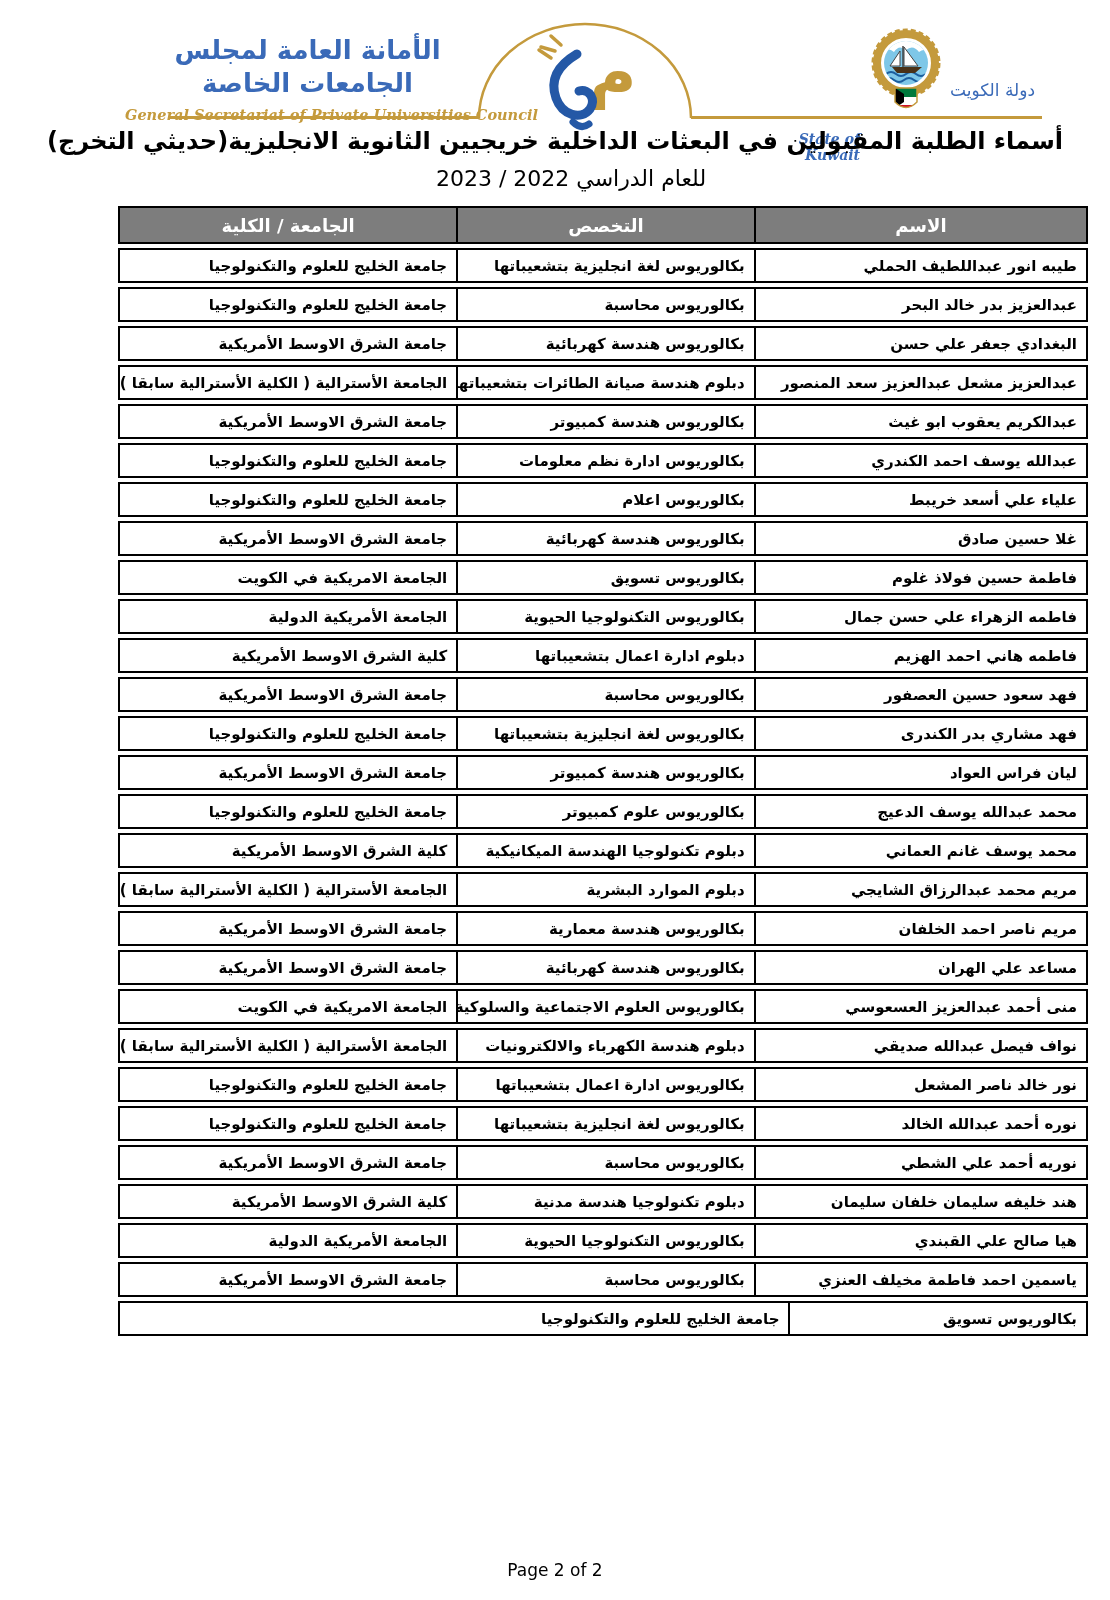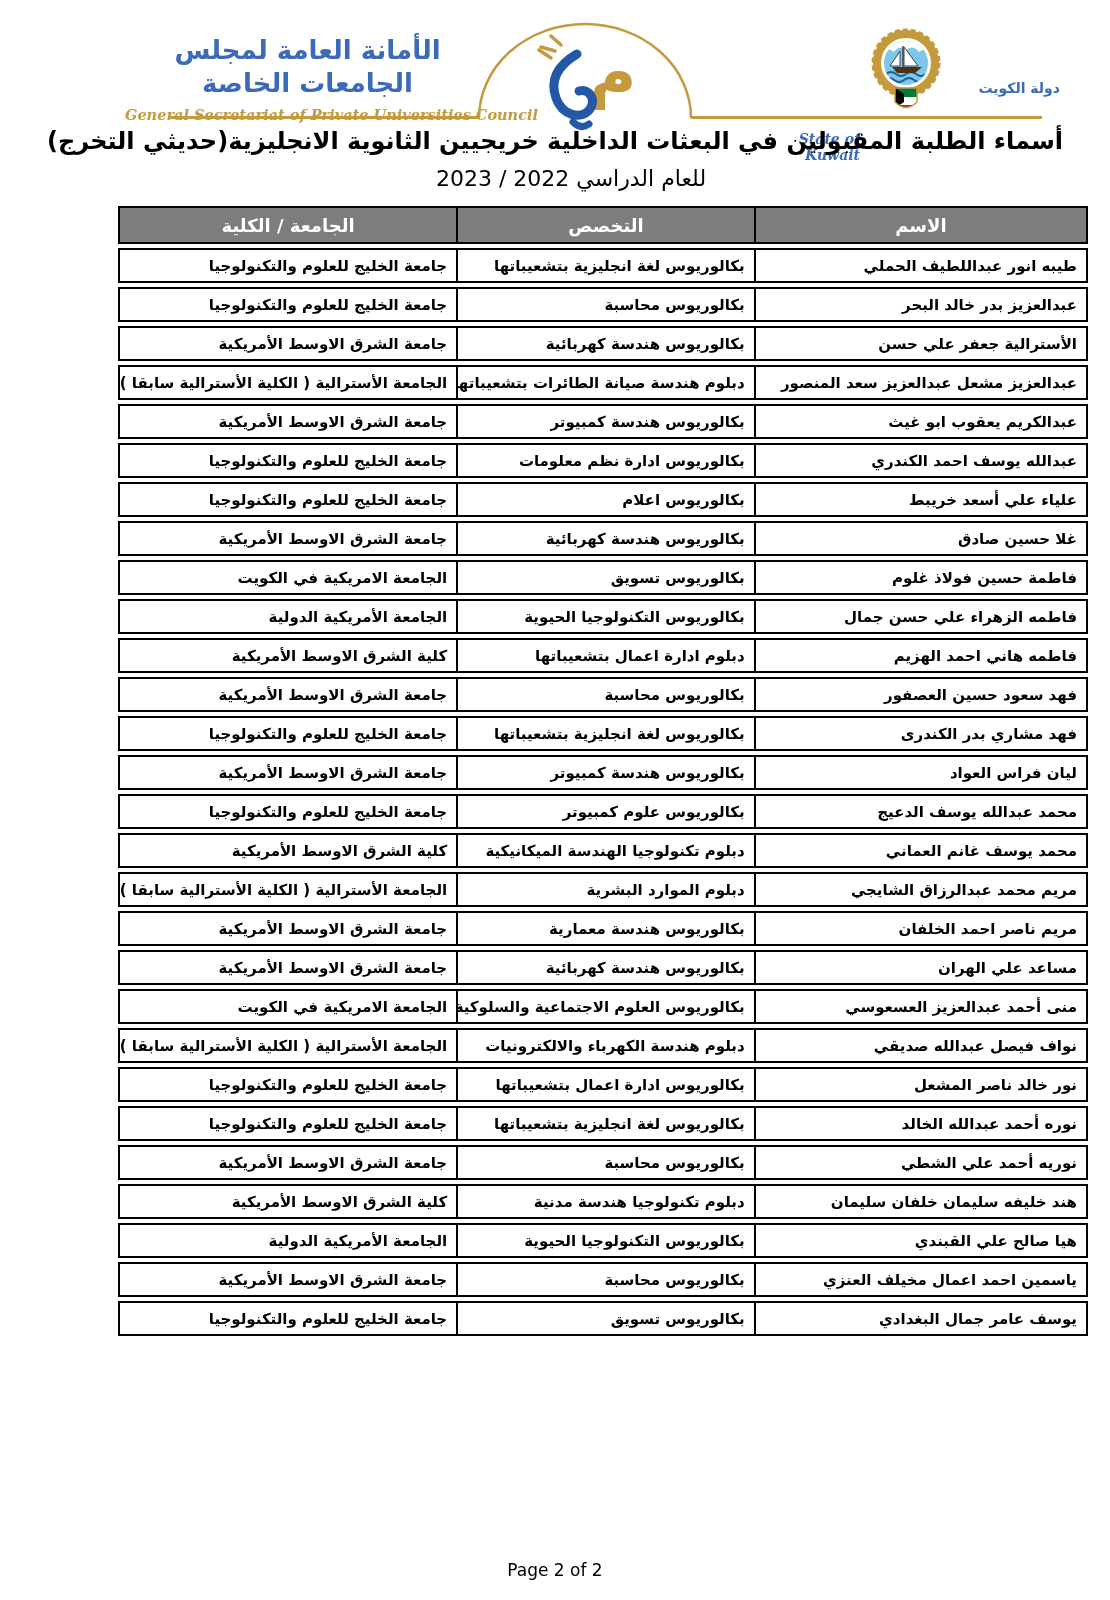--- a/index.html
+++ b/index.html
@@ -41,22 +41,22 @@
   .gold-line.right { left: 691px; width: 351px; }
 
   .emblem { position: absolute; left: 858px; top: 26px; }
   .state-en {
     position: absolute; left: 770px; top: 84px; width: 90px;
     font-family: "DejaVu Serif", serif; font-style: italic; font-weight: bold;
     font-size: 14px; color: var(--blue); text-align: right; margin-top: 47px;
   }
   .state-ar {
     position: absolute; left: 950px; top: 80px; width: 110px;
-    font-size: 14px; font-weight: bold; color: var(--blue);
-    direction: rtl; text-align: right;
+    font-size: 17px; font-weight: normal; color: var(--blue);
+    direction: rtl; text-align: left;
   }
 
   
   .doc-title {
     position: absolute; top: 127px; left: 0; width: 100%;
     text-align: center; direction: rtl;
     font-size: 24px; font-weight: bold; color: #000;
   }
   .doc-subtitle {
     position: absolute; top: 166px; left: 16px; width: 100%;
@@ -157,21 +157,21 @@
       <div class="cell cell-univ">جامعة الخليج للعلوم والتكنولوجيا</div>
     </div>
 
     <div class="trow">
       <div class="cell cell-name">عبدالعزيز بدر خالد البحر</div>
       <div class="cell cell-major">بكالوريوس محاسبة</div>
       <div class="cell cell-univ">جامعة الخليج للعلوم والتكنولوجيا</div>
     </div>
 
     <div class="trow">
-      <div class="cell cell-name">الأسترالية جعفر علي حسن</div>
+      <div class="cell cell-name">البغدادي جعفر علي حسن</div>
       <div class="cell cell-major">بكالوريوس هندسة كهربائية</div>
       <div class="cell cell-univ">جامعة الشرق الاوسط الأمريكية</div>
     </div>
 
     <div class="trow">
       <div class="cell cell-name">عبدالعزيز مشعل عبدالعزيز سعد المنصور</div>
       <div class="cell cell-major">دبلوم هندسة صيانة الطائرات بتشعيباتها</div>
       <div class="cell cell-univ">الجامعة الأسترالية ( الكلية الأسترالية سابقا )</div>
     </div>
 
@@ -301,27 +301,26 @@
       <div class="cell cell-univ">كلية الشرق الاوسط الأمريكية</div>
     </div>
 
     <div class="trow">
       <div class="cell cell-name">هيا صالح علي القبندي</div>
       <div class="cell cell-major">بكالوريوس التكنولوجيا الحيوية</div>
       <div class="cell cell-univ">الجامعة الأمريكية الدولية</div>
     </div>
 
     <div class="trow">
-      <div class="cell cell-name">ياسمين احمد اعمال مخيلف العنزي</div>
+      <div class="cell cell-name">ياسمين احمد فاطمة مخيلف العنزي</div>
       <div class="cell cell-major">بكالوريوس محاسبة</div>
       <div class="cell cell-univ">جامعة الشرق الاوسط الأمريكية</div>
     </div>
 
     <div class="trow">
-      <div class="cell cell-name">يوسف عامر جمال البغدادي</div>
       <div class="cell cell-major">بكالوريوس تسويق</div>
       <div class="cell cell-univ">جامعة الخليج للعلوم والتكنولوجيا</div>
     </div>
   </div>
   </div>
 
   <div class="page-number">Page 2 of 2</div>
 
 </div>
 

